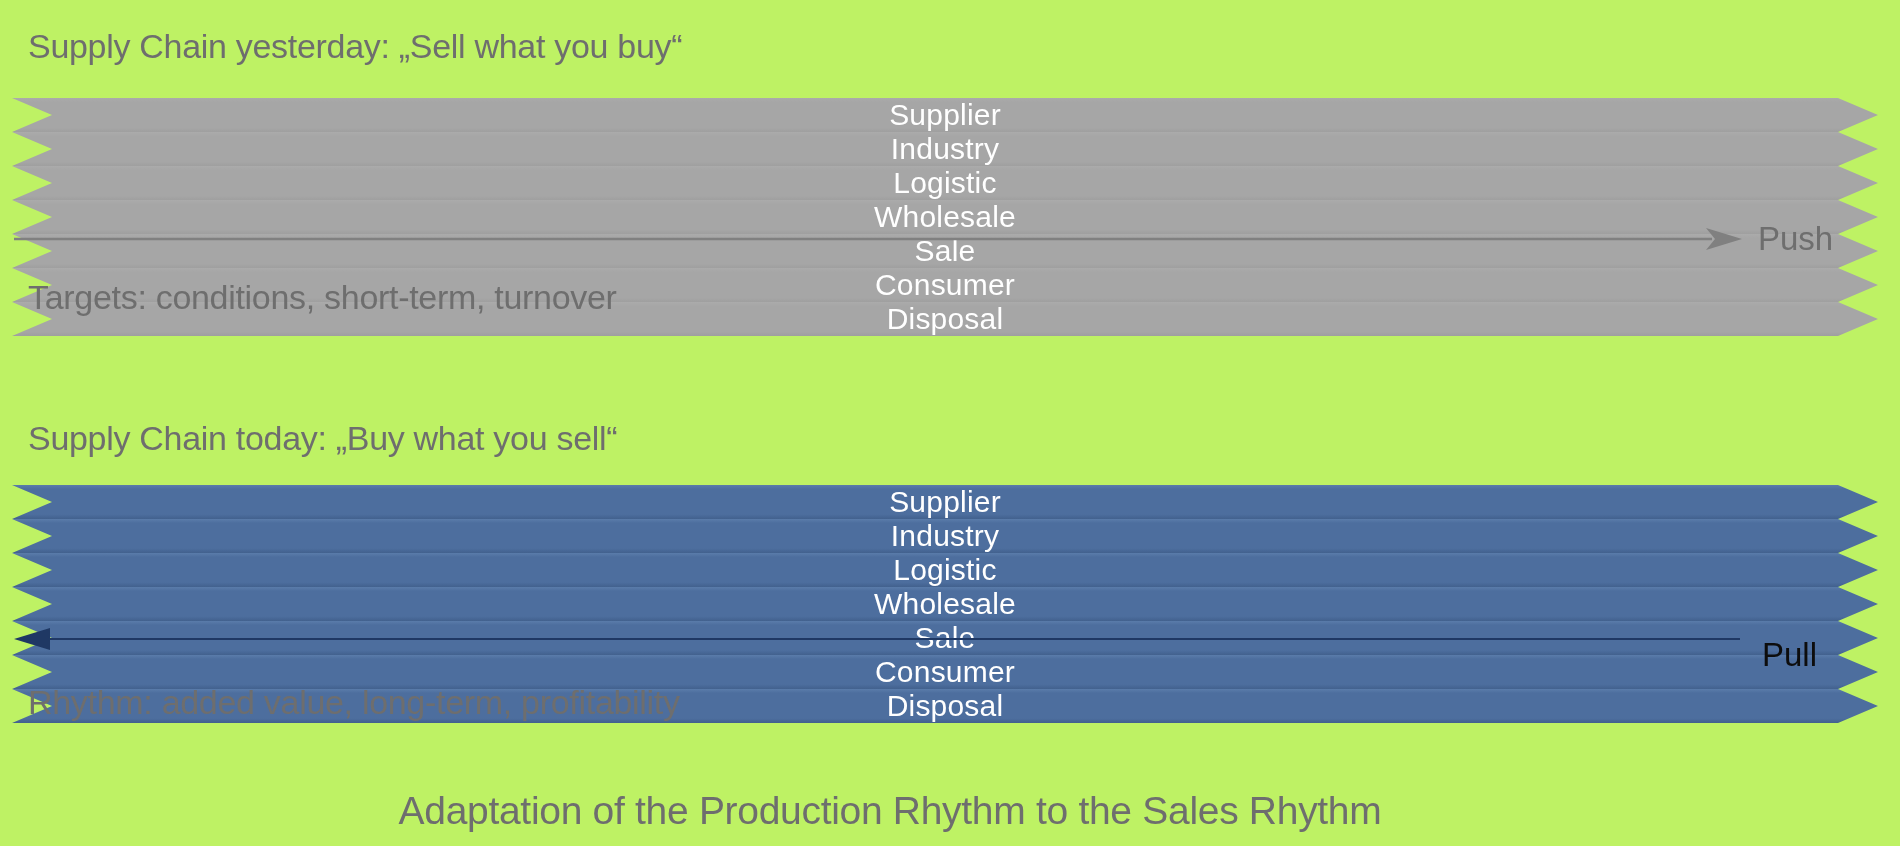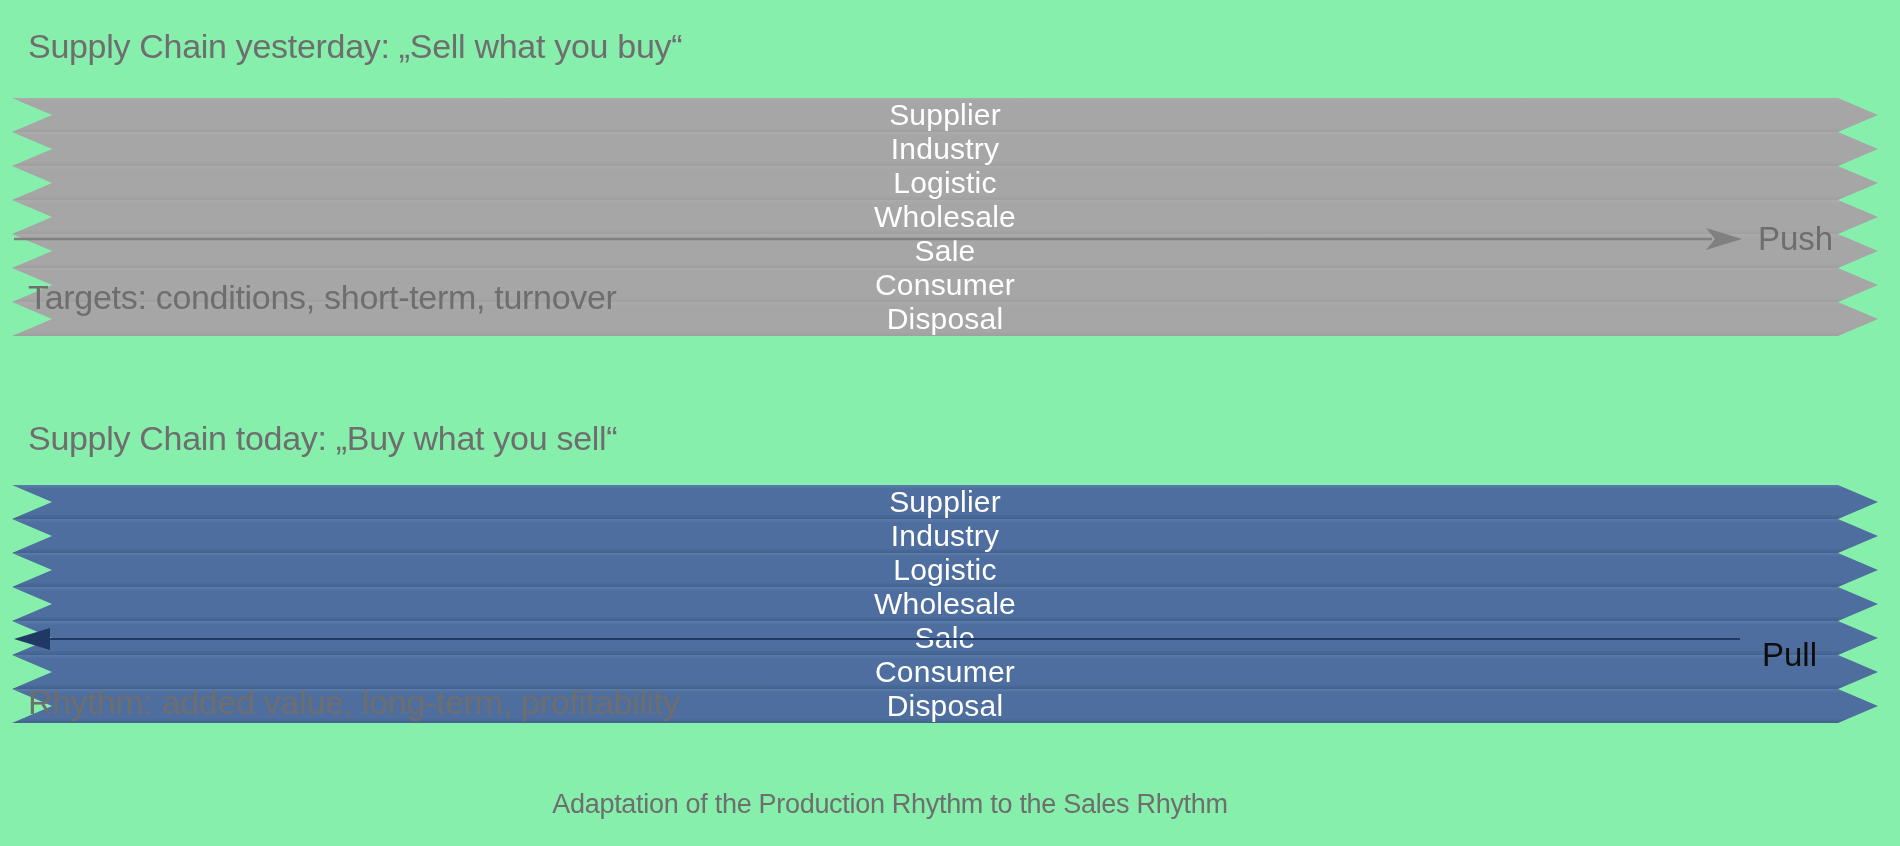--- a/index.html
+++ b/index.html
@@ -5,21 +5,21 @@
   html, body {
     margin: 0;
     padding: 0;
     background: #ffffff;
     font-family: "Liberation Sans", sans-serif;
   }
   .canvas {
     position: relative;
     width: 1900px;
     height: 846px;
-    background: #86efac;
+    background: #bef264;
     overflow: hidden;
   }
   .section-title {
     position: absolute;
     left: 28px;
     font-size: 34px;
     letter-spacing: -0.3px;
     color: var(--text-gray, #6e6e6e);
     white-space: nowrap;
   }
@@ -96,21 +96,21 @@
   }
   .targets-yesterday { top: 278px; }
   .targets-today     { top: 683px; }
 
   .caption {
     position: absolute;
     left: 0;
     top: 789px;
     width: 1780px;
     text-align: center;
-    font-size: 27px;
+    font-size: 39px;
     letter-spacing: -0.3px;
     color: var(--text-gray, #6e6e6e);
   }
 </style>
 </head>
 <body>
 
 <div class="canvas">
 
   <div class="section-title title-yesterday">Supply Chain yesterday: „Sell what you buy“</div>

